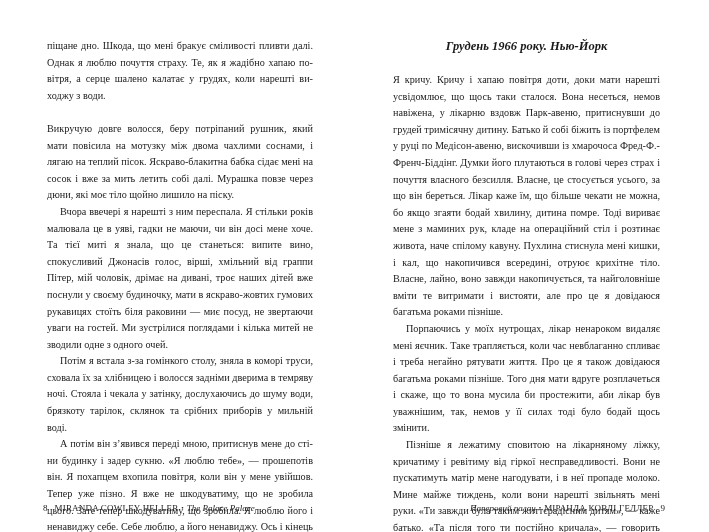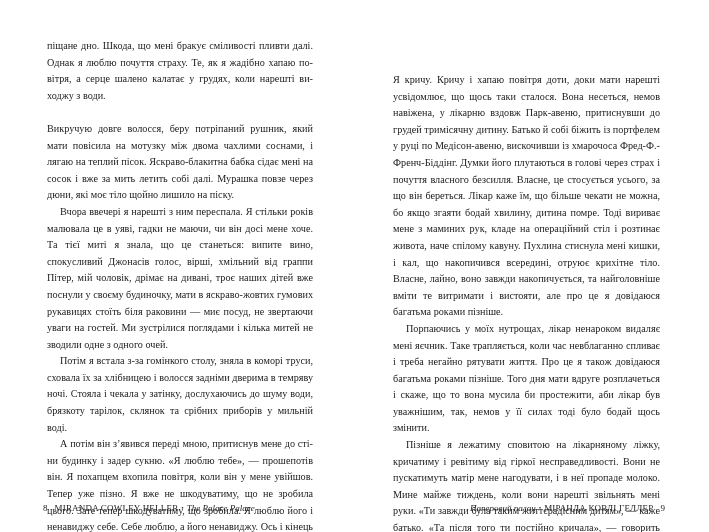--- a/index.html
+++ b/index.html
@@ -71,20 +71,21 @@
     <p class="para">Вчора ввечері я нарешті з ним переспала. Я стільки років малювала це в уяві, гадки не маючи, чи він досі мене хоче. Та тієї миті я знала, що це станеться: випите вино, спокусливий Джонасів голос, вірші, хмільний від граппи Пітер, мій чоло­вік, дрімає на дивані, троє наших дітей вже поснули у своєму будиночку, мати в яскраво-жовтих гумових рукавицях стоїть біля раковини — миє посуд, не звертаючи уваги на гостей. Ми зустрілися поглядами і кілька митей не зводили одне з одного очей.</p>
     <p class="para">Потім я встала з-за гомінкого столу, зняла в коморі труси, сховала їх за хлібницею і волосся задніми дверима в темряву ночі. Стояла і чекала у затінку, дослухаючись до шуму води, брязкоту тарілок, склянок та срібних приборів у мильній воді.</p>
     <p class="para">А потім він з’явився переді мною, притиснув мене до сті­ни будинку і задер сукню. «Я люблю тебе», — прошепотів він. Я похапцем вхопила повітря, коли він у мене увійшов. Тепер уже пізно. Я вже не шкодуватиму, що не зробила цього. Зате тепер шкодуватиму, що зробила. Я люблю його і нена­виджу себе. Себе люблю, а його ненавиджу. Ось і кінець дов­гої історії.</p>
   </div>
   <div class="footer footer-left">
     <span class="num">8</span><span class="caps">MIRANDA COWLEY HELLER</span><span class="sep">•</span><span class="ital">The Palace Palace</span>
   </div>
 </div>
 
 <div class="page page-right">
+  <div class="chapter-heading">Грудень 1966 року. Нью-Йорк</div>
   <div class="text-block">
     <p class="para noindent">Я кричу. Кричу і хапаю повітря доти, доки мати нарешті усві­домлює, що щось таки сталося. Вона несеться, немов наві­жена, у лікарню вздовж Парк-авеню, притиснувши до грудей тримісячну дитину. Батько й собі біжить із портфелем у руці по Медісон-авеню, вискочивши із хмарочоса Фред-Ф.-Френч-Біддінг. Думки його плутаються в голові через страх і почут­тя власного безсилля. Власне, це стосується усього, за що він береться. Лікар каже їм, що більше чекати не можна, бо якщо згаяти бодай хвилину, дитина помре. Тоді вириває мене з маминих рук, кладе на операційний стіл і розтинає живота, наче спілому кавуну. Пухлина стиснула мені кишки, і кал, що накопичився всередині, отруює крихітне тіло. Власне, лайно, воно завжди накопичується, та найголовніше вміти те ви­тримати і вистояти, але про це я довідаюся багатьма роками пізніше.</p>
     <p class="para">Порпаючись у моїх нутрощах, лікар ненароком видаляє мені яєчник. Таке трапляється, коли час невблаганно спли­ває і треба негайно рятувати життя. Про це я також довідаю­ся багатьма роками пізніше. Того дня мати вдруге розпла­четься і скаже, що то вона мусила би простежити, аби лікар був уважнішим, так, немов у її силах тоді було бодай щось змінити.</p>
     <p class="para">Пізніше я лежатиму сповитою на лікарняному ліжку, кричатиму і ревітиму від гіркої несправедливості. Вони не пускатимуть матір мене нагодувати, і в неї пропаде мо­локо. Мине майже тиждень, коли вони нарешті звільнять мені руки. «Ти завжди була таким життєрадісним дитям», — каже батько. «Та після того ти постійно кричала», — гово­рить мати.</p>
   </div>
   <div class="footer footer-right">
     <span class="ital">Паперовий палац</span><span class="sep">•</span><span class="caps">МІРАНДА КОВЛІ ГЕЛЛЕР</span><span class="num">9</span>
   </div>
 </div>
 

